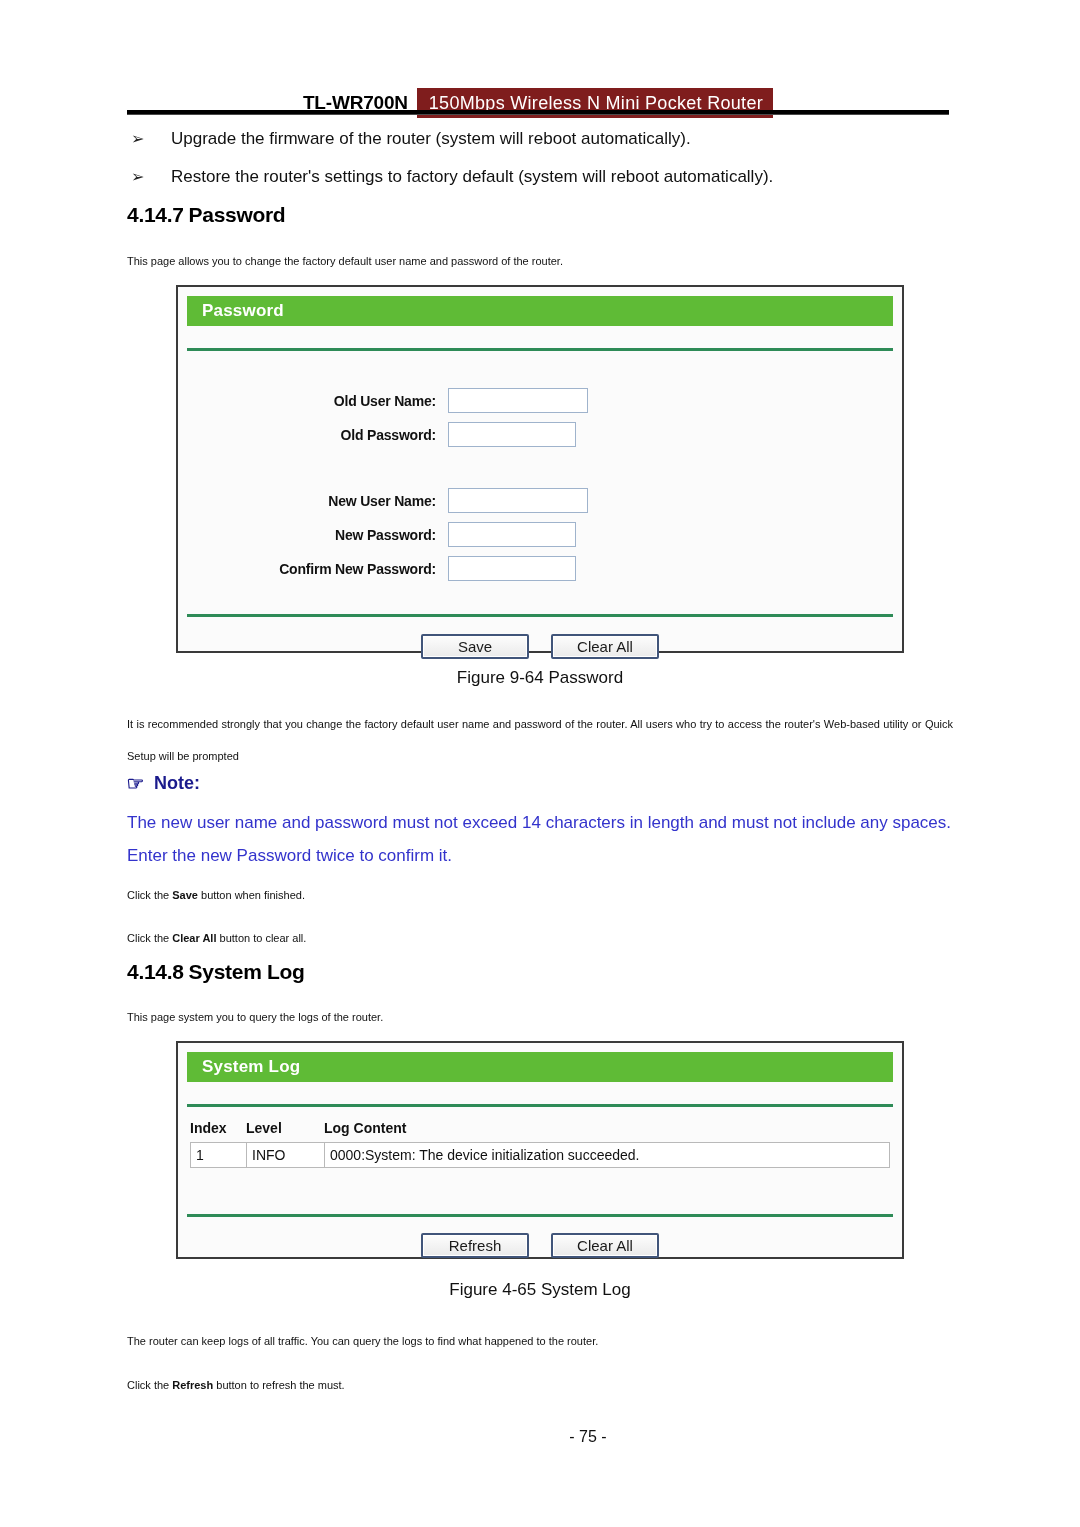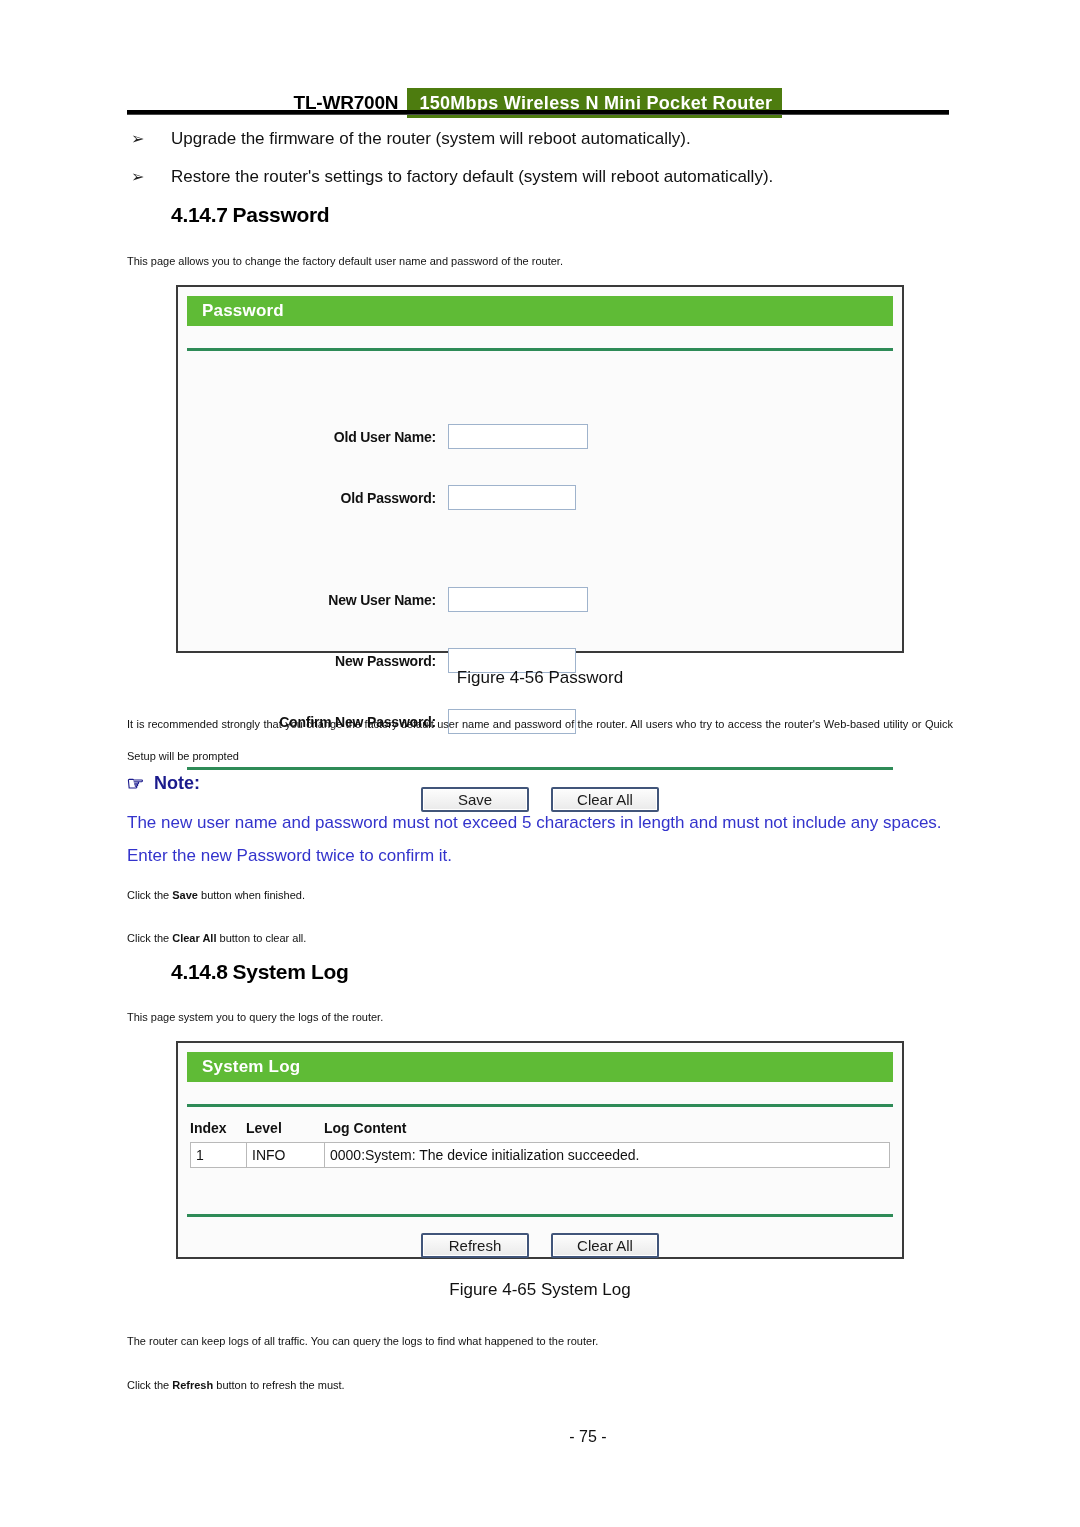--- a/index.html
+++ b/index.html
@@ -38,24 +38,24 @@
     font-size: 19px;
     font-weight: bold;
     color: #000;
     background: #ffffff;
     display: flex;
     align-items: center;
     padding-right: 9px;
     letter-spacing: -0.2px;
   }
   .tagline-box {
-    background: #4d7c0f;
+    background: #7f1d1d;
     color: #ffffff;
     font-size: 18px;
-    font-weight: bold;
+    font-weight: normal;
     display: flex;
     align-items: center;
     padding: 0 10px 0 12px;
     letter-spacing: 0.3px;
     white-space: nowrap;
   }
   .header-rule {
     position: absolute;
     left: 127px;
     top: 110px;
@@ -94,21 +94,21 @@
   }
 
   .h3 {
     position: absolute;
     left: 127px;
     font-size: 21px;
     font-weight: bold;
     letter-spacing: -0.3px;
     color: #000;
   }
-  .h3 .num { margin-right: 5px; margin-left: 44px; }
+  .h3 .num { margin-right: 5px; }
 
   .para {
     position: absolute;
     left: 127px;
     font-size: 11px;
     line-height: 30px;
     color: #111;
   }
   .para.justify {
     text-align: justify;
@@ -188,21 +188,20 @@
   }
   .divider-top { margin-top: 22px; }
 
   .form-area {
     padding: 0;
   }
   .field-row {
     display: flex;
     align-items: center;
     margin-bottom: 9px;
-    margin-top: 36px;
   }
   .field-label {
     width: 270px;
     flex: 0 0 270px;
     text-align: right;
     padding-right: 12px;
     box-sizing: border-box;
     font-size: 14px;
     font-weight: bold;
     color: #111;
@@ -335,29 +334,29 @@
     </div>
 
     <div class="panel-divider" style="margin-top:33px;"></div>
 
     <div class="btn-row" style="margin-top:17px;">
       <button class="ui-btn">Save</button>
       <button class="ui-btn">Clear All</button>
     </div>
   </div>
 
-  <div class="caption" style="top:668px;">Figure 4-56 Password</div>
+  <div class="caption" style="top:668px;">Figure 9-64 Password</div>
 
   <div class="para justify" style="top:708px; width:826px; line-height:32px;">It is recommended strongly that you change the factory default user name and password of the router. All users who try to access the router's Web-based utility or Quick Setup will be prompted</div>
 
   <div class="note-head" style="top:772px;">
     <span class="note-glyph">☞</span>
     <span>Note:</span>
   </div>
-  <div class="note-body" style="top:806px;">The new user name and password must not exceed 5 characters in length and must not include any spaces. Enter the new Password twice to confirm it.</div>
+  <div class="note-body" style="top:806px;">The new user name and password must not exceed 14 characters in length and must not include any spaces. Enter the new Password twice to confirm it.</div>
 
   <div class="para" style="top:880px;">
     <span>Click the </span><b>Save</b><span> button when finished.</span>
   </div>
   <div class="para" style="top:923px;">
     <span>Click the </span><b>Clear All</b><span> button to clear all.</span>
   </div>
 
   <div class="h3" style="top:960px;">
     <span class="num">4.14.8</span><span>System Log</span>

